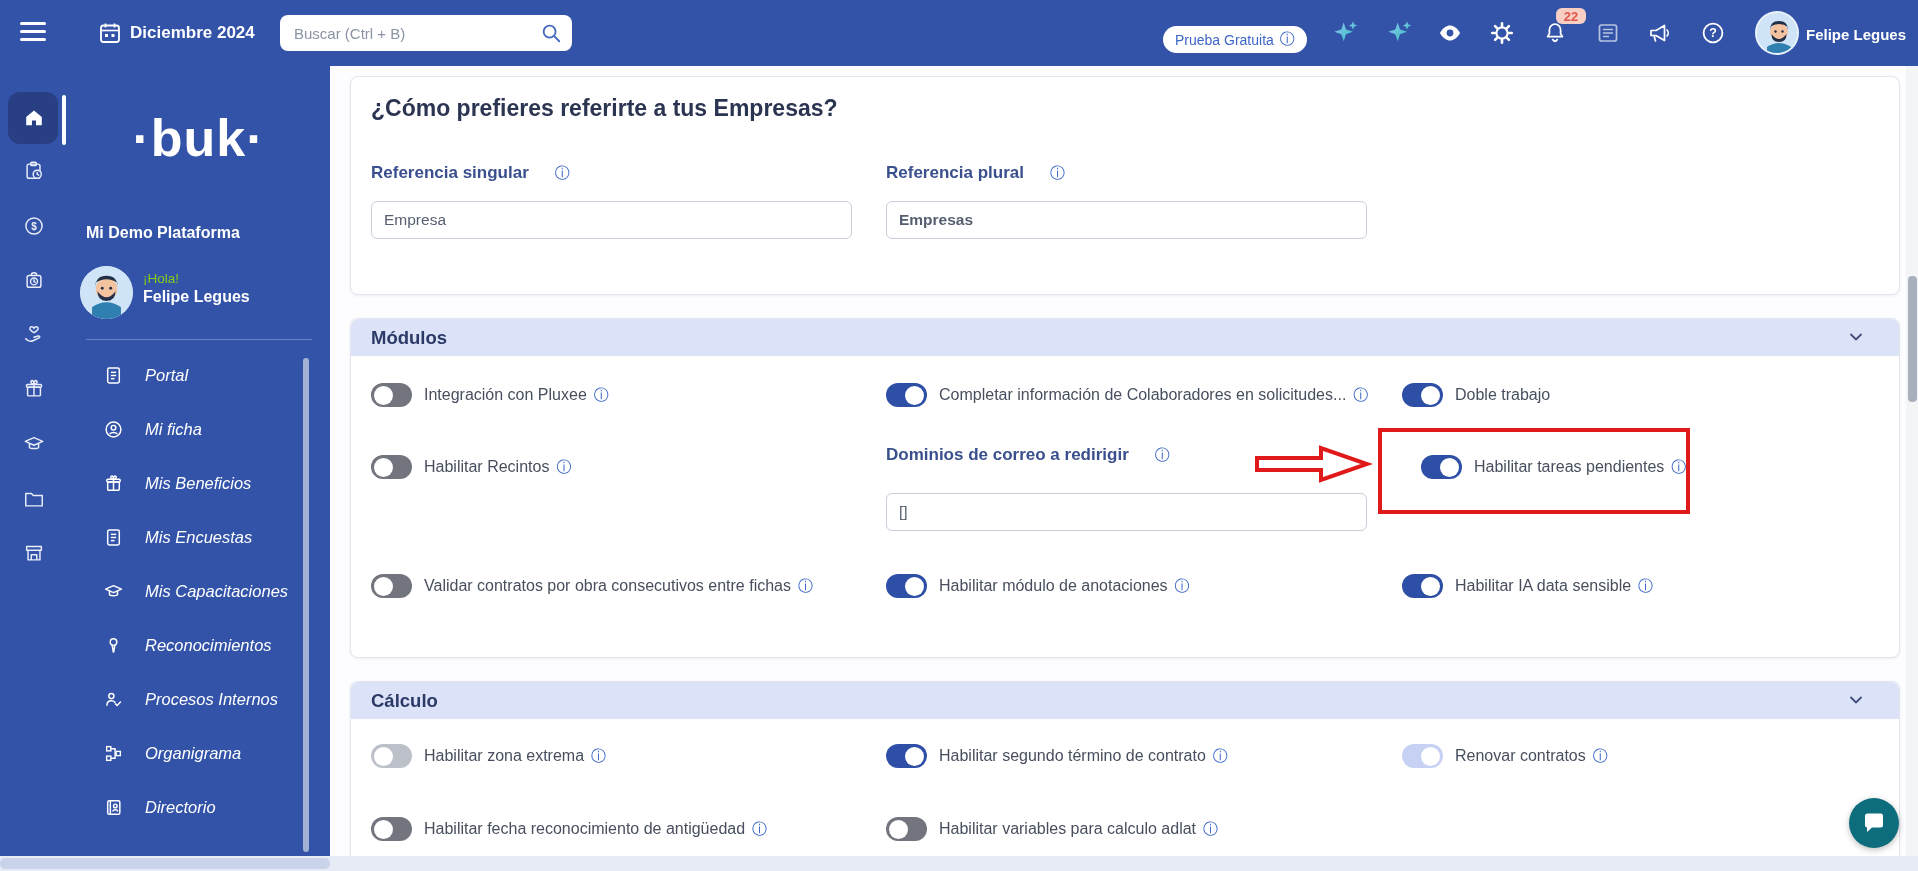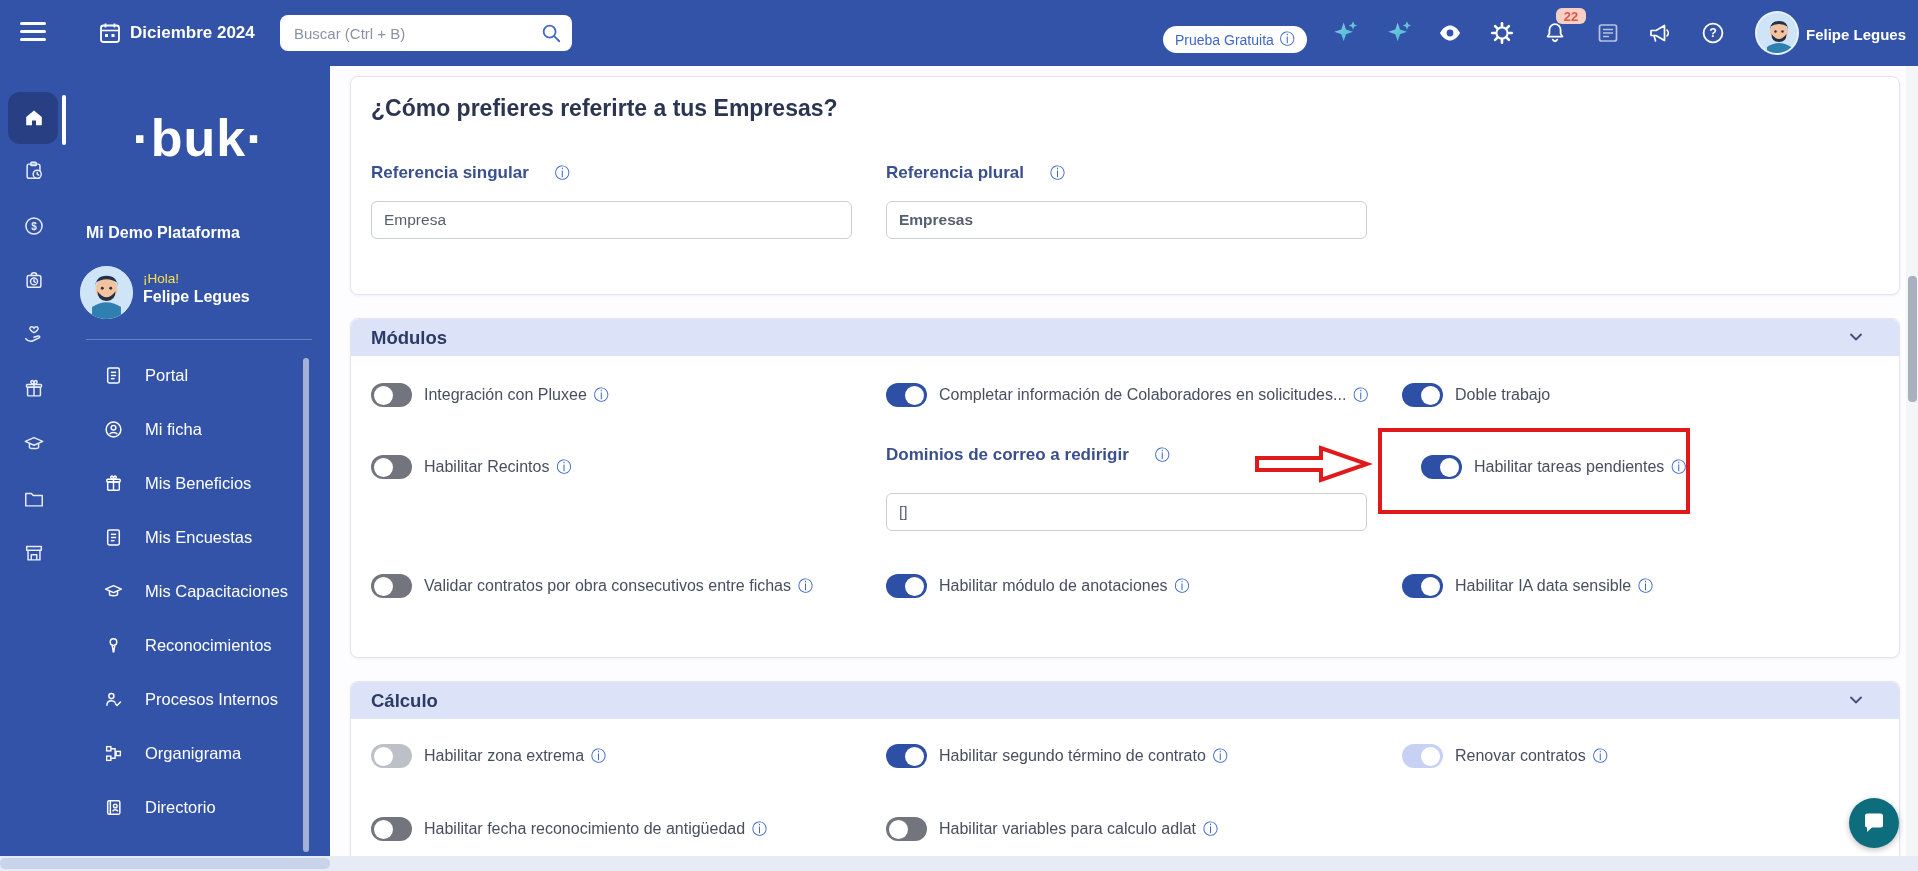--- a/index.html
+++ b/index.html
@@ -31,26 +31,26 @@
   #rail{position:absolute;left:0;top:66px;width:67px;height:790px;background:var(--blue);z-index:20;}
   .rail-item{position:absolute;left:0;width:67px;height:52px;display:flex;align-items:center;justify-content:center;cursor:pointer;}
   #rail-active-tile{position:absolute;left:8px;top:26px;width:50px;height:52px;background:var(--blue-dark);border-radius:12px;}
   #rail-indicator{position:absolute;left:62px;top:29px;width:4px;height:50px;background:#fff;border-radius:2px;}
 
   
   #sidebar{position:absolute;left:67px;top:66px;width:263px;height:790px;background:var(--blue);z-index:20;}
   #logo{position:absolute;left:0;top:42px;width:263px;text-align:center;color:#fff;font-size:52px;font-weight:bold;letter-spacing:1px;}
   #platform-name{position:absolute;left:19px;top:158px;color:#fff;font-size:16px;font-weight:bold;}
   #sb-avatar{position:absolute;left:13px;top:200px;width:53px;height:53px;border-radius:50%;background:#cfe4f6;overflow:hidden;}
-  #sb-greet{position:absolute;left:76px;top:205px;color:#fde047;font-size:13.5px;}
+  #sb-greet{position:absolute;left:76px;top:205px;color:#84cc16;font-size:13.5px;}
   #sb-user{position:absolute;left:76px;top:222px;color:#fff;font-size:16px;font-weight:bold;}
   #sb-divider{position:absolute;left:19px;top:273px;width:226px;height:1px;background:rgba(255,255,255,.28);}
   #menu{position:absolute;left:0;top:282px;width:263px;}
   .mitem{height:54px;display:flex;align-items:center;gap:22px;padding-left:37px;cursor:pointer;color:#fff;}
-  .mitem .lbl{font-size:16.5px;color:#fff;}
+  .mitem .lbl{font-size:16.5px;color:#fff;font-style:italic;}
   #sb-scroll{position:absolute;left:236px;top:292px;width:6px;height:494px;background:#b7c2dc;border-radius:3px;opacity:.85;}
 
   
   #main{position:absolute;left:330px;top:66px;width:1588px;height:790px;background:#fdfdff;}
   .card{position:absolute;left:20px;width:1550px;background:#fff;border:1px solid var(--border);border-radius:8px;box-shadow:0 1px 3px rgba(40,60,120,.07);}
   #card1{top:10px;height:219px;}
   #card2{top:252px;height:340px;}
   #card3{top:615px;height:240px;border-bottom:none;border-bottom-left-radius:0;border-bottom-right-radius:0;}
   .band{height:37px;background:var(--band);border-radius:8px 8px 0 0;display:flex;align-items:center;padding-left:20px;position:relative;}
   .band .btitle{font-size:18.5px;font-weight:bold;color:#2b3a66;}

